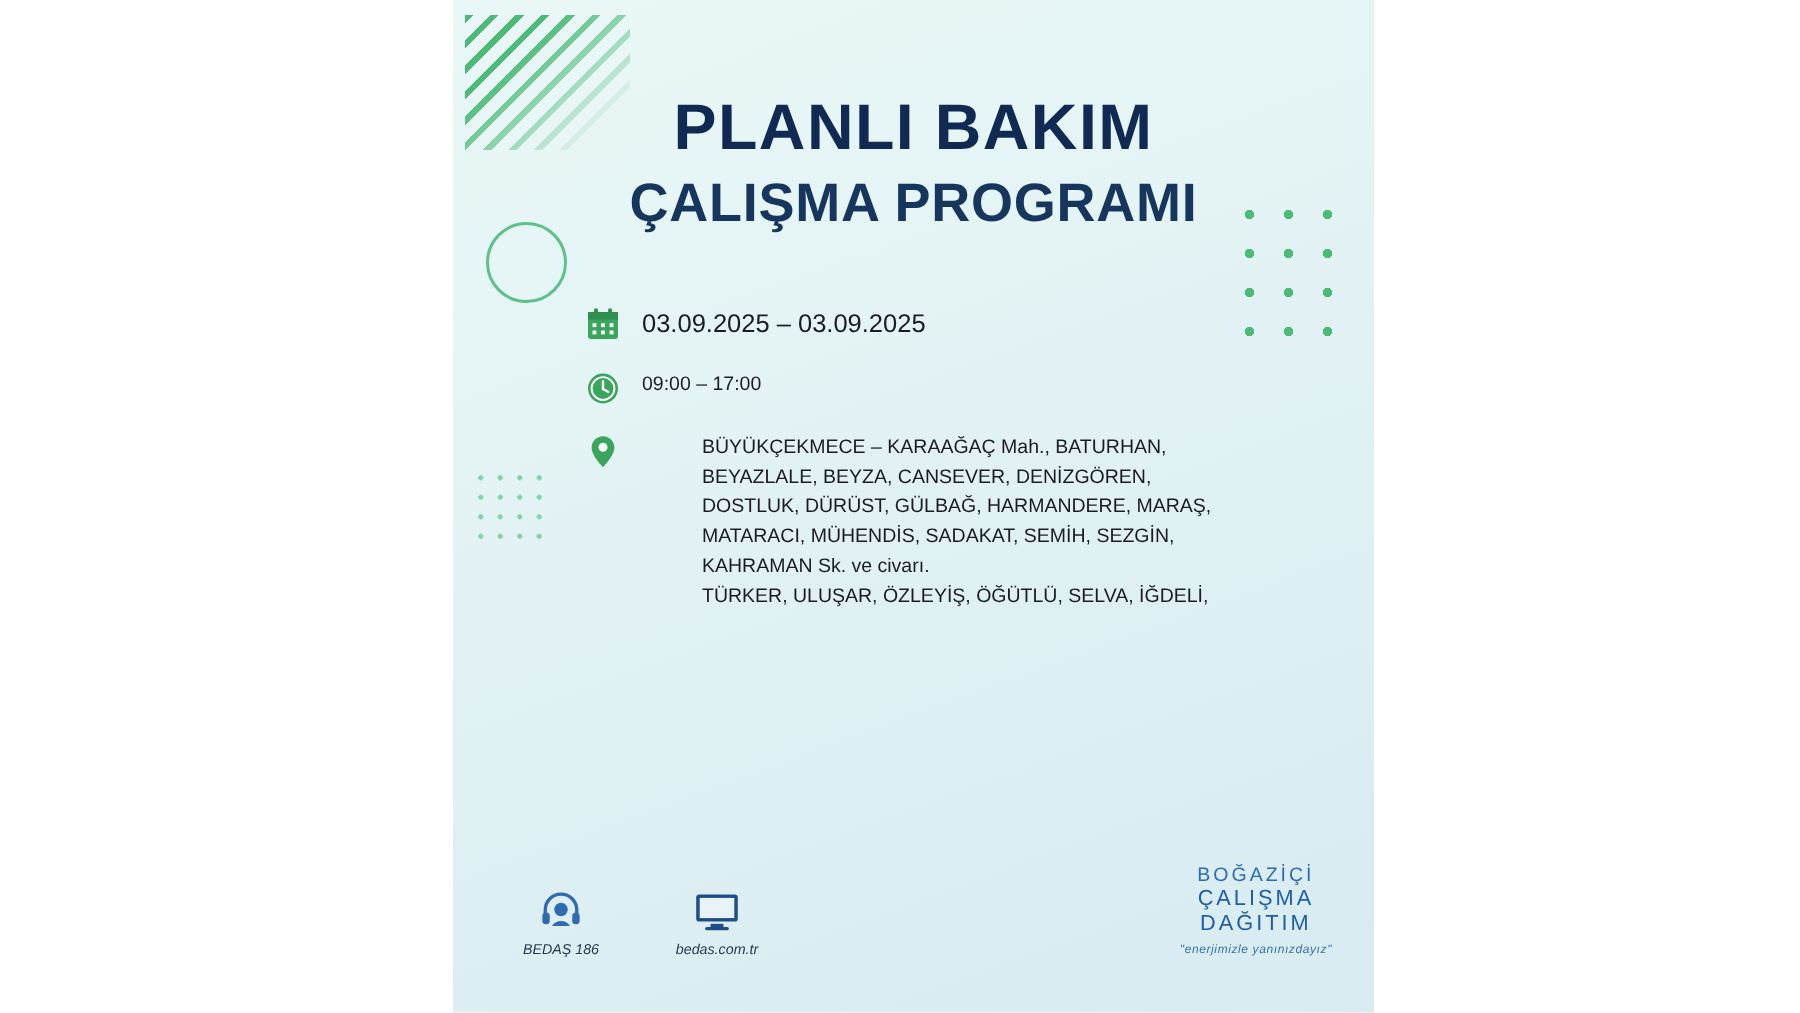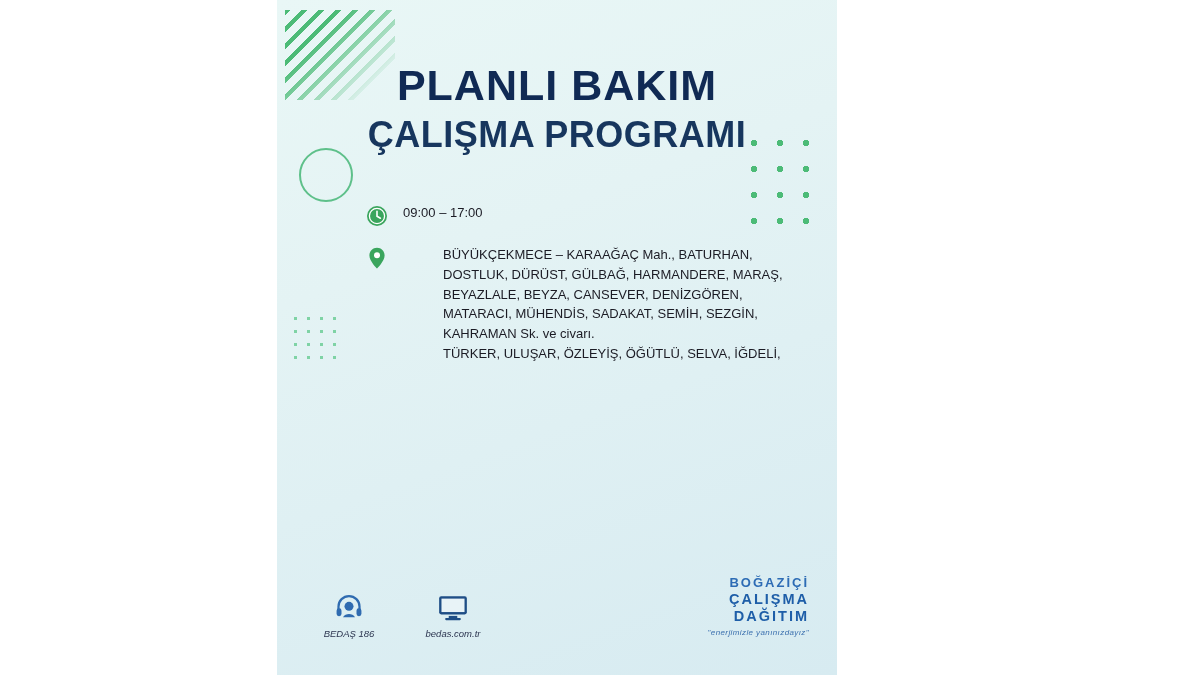--- a/index.html
+++ b/index.html
@@ -4,22 +4,22 @@
 <style>
   * { box-sizing: border-box; margin: 0; padding: 0; }
   html, body {
     width: 1200px; height: 675px;
     background: #ffffff;
     font-family: "Liberation Sans", sans-serif;
     overflow: hidden;
   }
   #poster-frame {
     position: absolute;
-    left: 277px; top: 0;
-    width: 560px; height: 675px;
+    left: 302px; top: 0;
+    width: 614px; height: 675px;
     background: linear-gradient(160deg, #e9f7f6 0%, #e4f3f4 35%, #dff0f3 60%, #d7ebf1 100%);
     overflow: hidden;
   }
   
   .stripes {
     position: absolute;
     left: 8px; top: 10px;
     width: 110px; height: 90px;
     background: repeating-linear-gradient(
       135deg,
@@ -122,25 +122,24 @@
     color: #2c3550;
     font-style: italic;
   }
   .brand {
     position: absolute;
     right: 28px; bottom: 2px;
     text-align: center;
   }
   .brand-line {
     font-size: 14.5px;
-    font-weight: bold;
+    font-weight: normal;
     letter-spacing: 2px;
     color: #1c4f8b;
     line-height: 1.18;
-    text-align: right;
   }
   .brand-line.b1 { color: #2d6cb5; font-size: 13px; }
   .brand-line.b2 { color: #1e5ea8; }
   .brand-line.b3 { color: #1e5ea8; }
   .brand-slogan {
     margin-top: 3px;
     font-size: 8px;
     font-style: italic;
     color: #3a6fae;
     letter-spacing: 0.4px;
@@ -156,20 +155,39 @@
   <div class="dots-left"></div>
   <div class="dots-right"></div>
 
   <div class="title-block">
     <div class="title-main">PLANLI BAKIM</div>
     <div class="title-sub">ÇALIŞMA PROGRAMI</div>
   </div>
 
   <div class="info-list">
 
+    <div class="info-row">
+      <div class="info-icon">
+        <svg width="24" height="24" viewBox="0 0 24 24" aria-hidden="true">
+          <rect x="2" y="4" width="20" height="18" rx="2" fill="#3aa55d"></rect>
+          <rect x="2" y="4" width="20" height="5" fill="#2f8f4f"></rect>
+          <rect x="6" y="1.5" width="2.6" height="5" rx="1.2" fill="#2f8f4f"></rect>
+          <rect x="15.4" y="1.5" width="2.6" height="5" rx="1.2" fill="#2f8f4f"></rect>
+          <g fill="#ffffff">
+            <rect x="5" y="11.5" width="2.6" height="2.6"></rect>
+            <rect x="10.7" y="11.5" width="2.6" height="2.6"></rect>
+            <rect x="16.4" y="11.5" width="2.6" height="2.6"></rect>
+            <rect x="5" y="16.3" width="2.6" height="2.6"></rect>
+            <rect x="10.7" y="16.3" width="2.6" height="2.6"></rect>
+            <rect x="16.4" y="16.3" width="2.6" height="2.6"></rect>
+          </g>
+        </svg>
+      </div>
+      <div class="info-text dates">03.09.2025 – 03.09.2025</div>
+    </div>
 
     <div class="info-row">
       <div class="info-icon">
         <svg width="24" height="24" viewBox="0 0 24 24" aria-hidden="true">
           <circle cx="12" cy="12" r="10" fill="#3aa55d"></circle>
           <circle cx="12" cy="12" r="7.6" fill="none" stroke="#ffffff" stroke-width="1.3"></circle>
           <path d="M12 7.2 V12.3 L15.4 14.2" fill="none" stroke="#ffffff" stroke-width="1.6" stroke-linecap="round"></path>
         </svg>
       </div>
       <div class="info-text">09:00 – 17:00</div>
@@ -178,22 +196,22 @@
 
     <div class="info-row">
       <div class="info-icon">
         <svg width="24" height="24" viewBox="0 0 24 24" aria-hidden="true">
           <path d="M12 1.8 c-4.2 0 -7.6 3.4 -7.6 7.6 c0 5.6 7.6 13.1 7.6 13.1 s7.6 -7.5 7.6 -13.1 c0 -4.2 -3.4 -7.6 -7.6 -7.6 Z" fill="#3aa55d"></path>
           <circle cx="12" cy="9.2" r="3" fill="#ffffff"></circle>
         </svg>
       </div>
       <div class="info-text loc-lines">
         <span>BÜYÜKÇEKMECE – KARAAĞAÇ Mah., BATURHAN,</span>
+        <span>BEYAZLALE, BEYZA, CANSEVER, DENİZGÖREN,</span>
         <span>DOSTLUK, DÜRÜST, GÜLBAĞ, HARMANDERE, MARAŞ,</span>
-        <span>BEYAZLALE, BEYZA, CANSEVER, DENİZGÖREN,</span>
         <span>MATARACI, MÜHENDİS, SADAKAT, SEMİH, SEZGİN,</span>
         <span>KAHRAMAN Sk. ve civarı.</span>
         <span>TÜRKER, ULUŞAR, ÖZLEYİŞ, ÖĞÜTLÜ, SELVA, İĞDELİ,</span>
       </div>
     </div>
 
   </div>
 
   <div class="footer">
 

